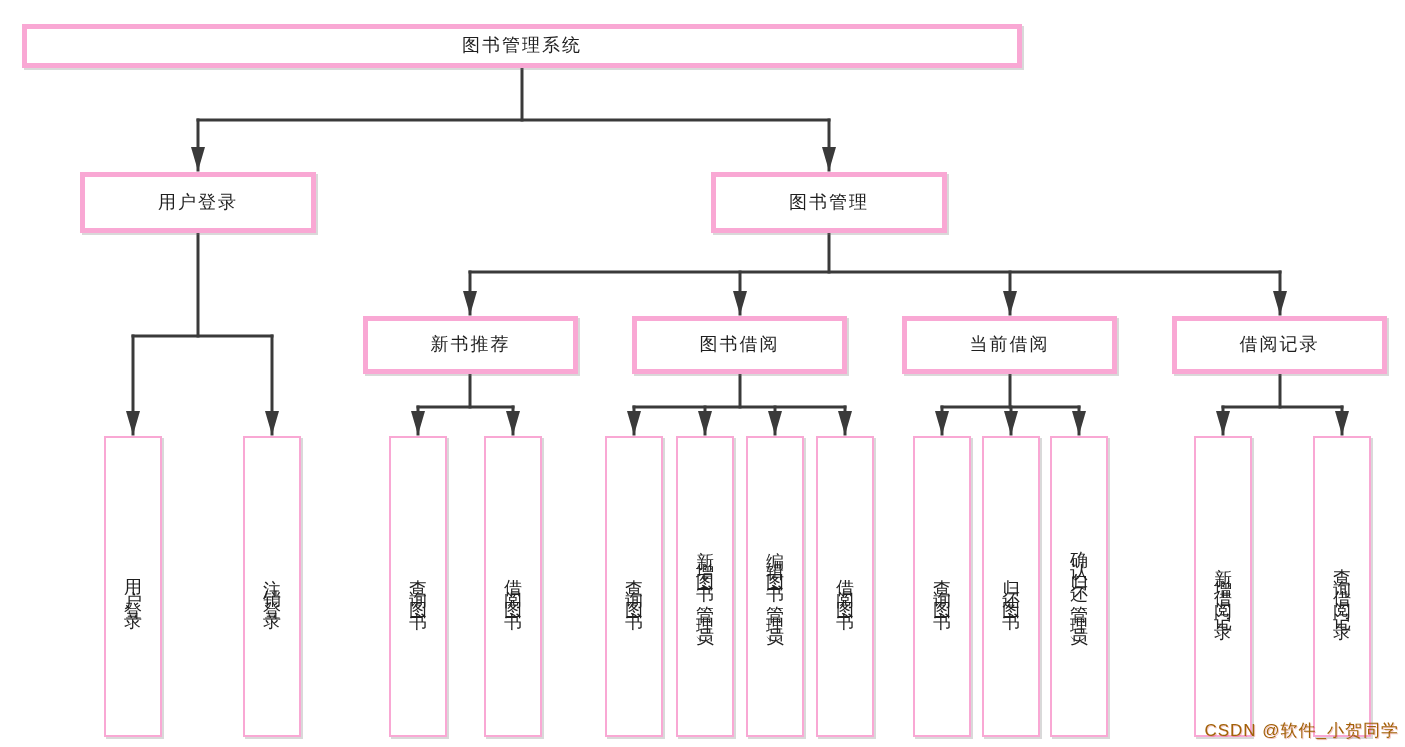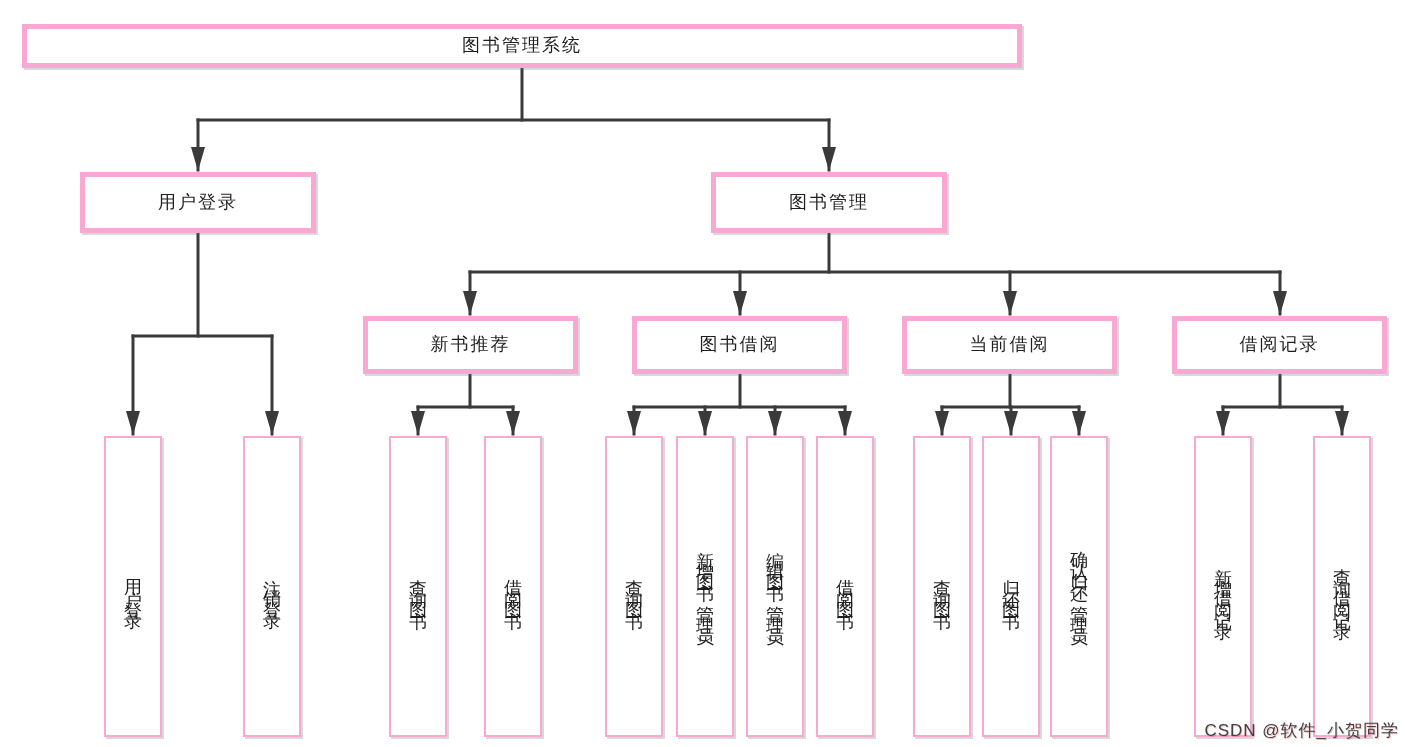--- a/index.html
+++ b/index.html
@@ -78,21 +78,21 @@
   .lf-9  { left: 913px; }
   .lf-10 { left: 982px; }
   .lf-11 { left: 1050px; }
   .lf-12 { left: 1194px; }
   .lf-13 { left: 1313px; }
   .watermark {
     position: absolute;
     right: 6px;
     bottom: 5px;
     font-size: 17px;
-    color: #404040;
+    color: #a16207;
     text-shadow: 1px 1px 0 rgba(221, 90, 90, 0.35);
     letter-spacing: 1px;
     z-index: 5;
   }
 </style>
 </head>
 <body>
 
 <div class="canvas">
 

